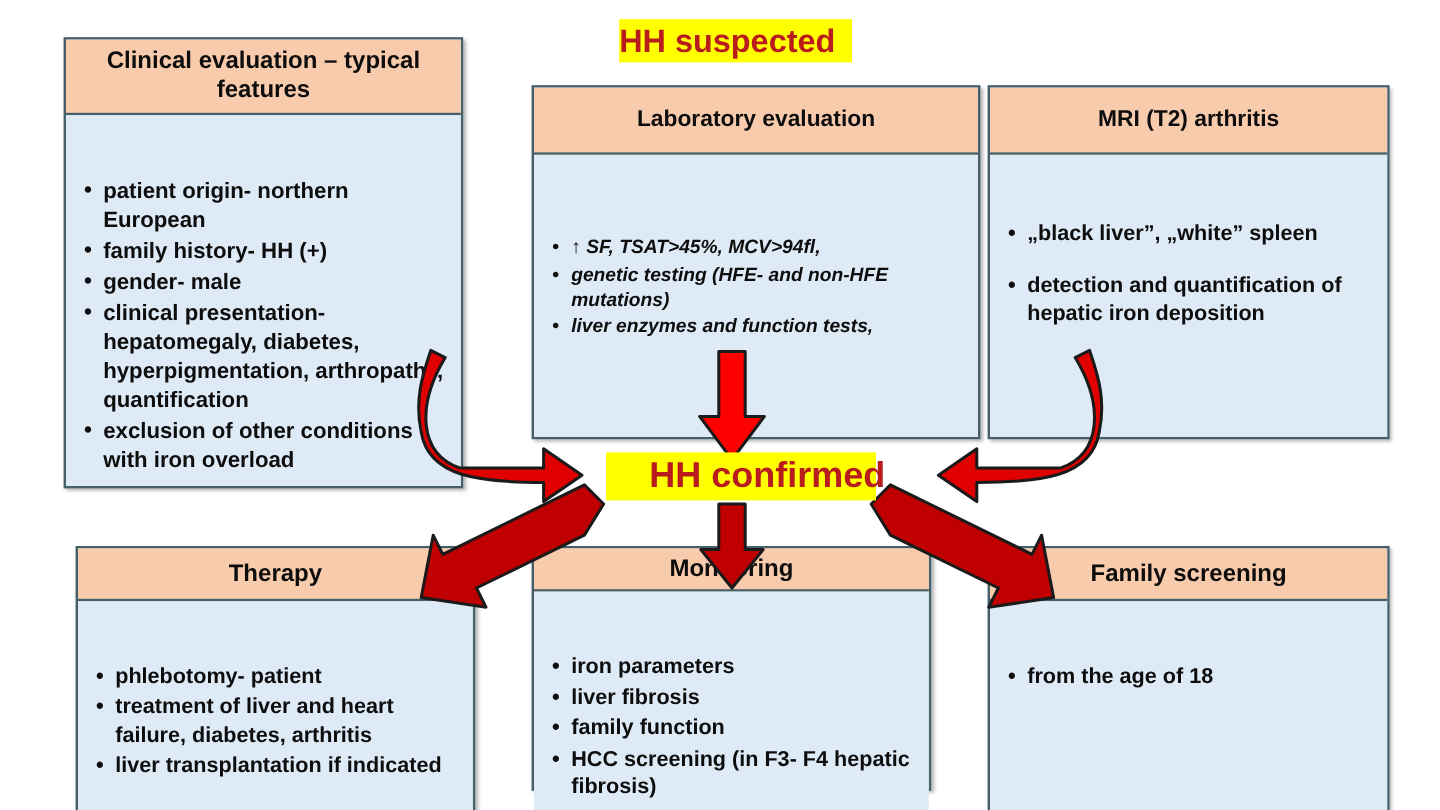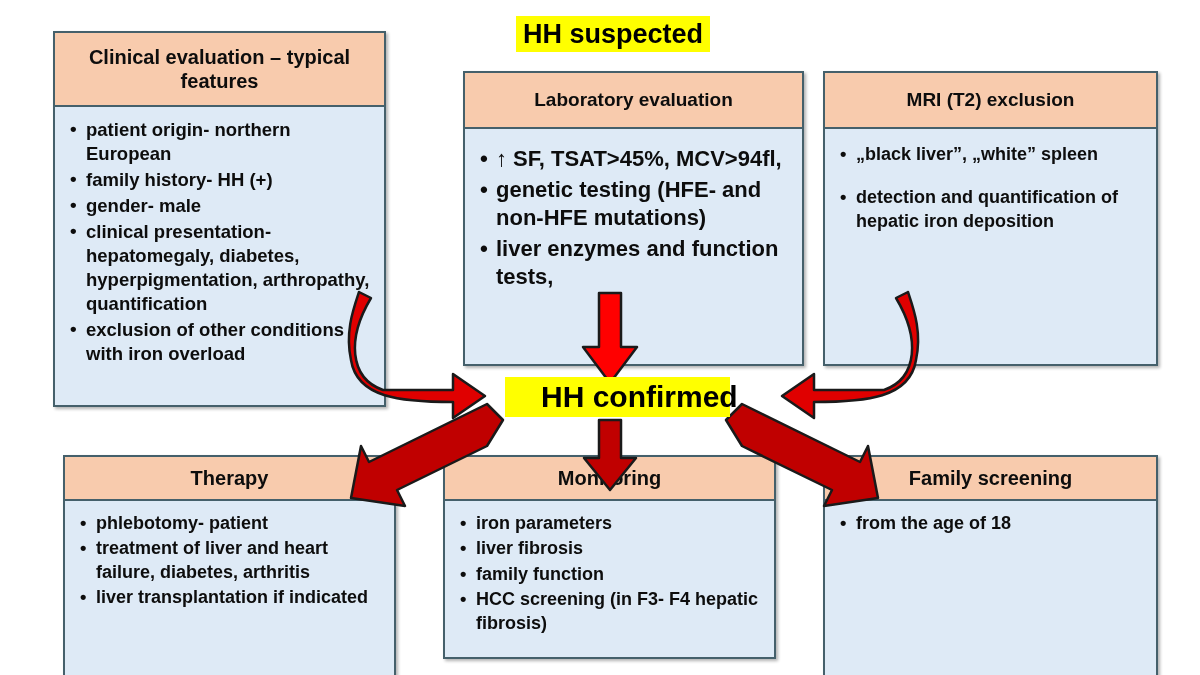--- a/index.html
+++ b/index.html
@@ -30,21 +30,21 @@
     align-items: center;
     justify-content: center;
     line-height: 1.22;
     padding: 5px 6px;
   }
   .box-body {
     flex: 1;
     background: #deeaf6;
     padding: 10px 12px 8px 14px;
   }
-  .bullets { list-style: none; }
+  .bullets { list-style: none; margin-top: 40px; }
   .bullets li {
     position: relative;
     color: #0d0d0d;
     font-weight: bold;
     line-height: 1.30;
     padding-left: 17px;
     margin-bottom: 2px;
   }
   .bullets li::before {
     content: "\2022";
@@ -53,42 +53,42 @@
     top: -1px;
     font-size: 1.02em;
   }
   .bullets li.gap { margin-bottom: 20px; }
 
   
   #box-clinical { left: 53px;  top: 31px;  width: 333px; height: 376px; }
   #box-clinical .box-header { height: 74px; font-size: 20px; }
   #box-clinical .box-body   { font-size: 18.5px; padding-top: 11px; }
 
-  #box-lab      { left: 463px; top: 71px;  width: 341px; height: 295px; }
+  #box-lab      { left: 443px; top: 71px;  width: 374px; height: 295px; }
   #box-lab .box-header { height: 56px; font-size: 19px; }
-  #box-lab .box-body   { font-size: 22px; padding-top: 16px; }
+  #box-lab .box-body   { font-size: 16px; padding-top: 28px; font-style: italic; }
 
   #box-mri      { left: 823px; top: 71px;  width: 335px; height: 295px; }
   #box-mri .box-header { height: 56px; font-size: 19px; }
   #box-mri .box-body   { font-size: 18px; padding-top: 14px; }
 
   
   #box-therapy  { left: 63px;  top: 455px; width: 333px; height: 240px; }
   #box-monitor  { left: 443px; top: 455px; width: 333px; height: 204px; }
   #box-family   { left: 823px; top: 455px; width: 335px; height: 253px; }
   .bottom .box-header { height: 44px; font-size: 20px; }
   .bottom .box-body   { font-size: 18px; padding-top: 11px; }
 
   
   .hl {
     position: absolute;
     background: #ffff00;
-    color: #000000;
+    color: #b91c1c;
     font-weight: bold;
-    text-align: center;
+    text-align: left;
     white-space: nowrap;
     z-index: 6;
   }
   #hl-suspected { left: 516px; top: 16px;  width: 194px; height: 36px;
                   font-size: 27px; line-height: 36px; }
   #hl-confirmed { left: 505px; top: 377px; width: 225px; height: 40px;
                   font-size: 30px; line-height: 40px; padding-left: 36px; }
 
   
   .arrow { position: absolute; z-index: 4; }
@@ -125,21 +125,21 @@
     <div class="box-body">
       <ul class="bullets">
         <li>↑ SF, TSAT&gt;45%, MCV&gt;94fl,</li>
         <li>genetic testing (HFE- and non-HFE mutations)</li>
         <li>liver enzymes and function tests,</li>
       </ul>
     </div>
   </div>
 
   <div class="box" id="box-mri">
-    <div class="box-header">MRI (T2) exclusion</div>
+    <div class="box-header">MRI (T2) arthritis</div>
     <div class="box-body">
       <ul class="bullets">
         <li class="gap">„black liver”, „white” spleen</li>
         <li>detection and quantification of hepatic iron deposition</li>
       </ul>
     </div>
   </div>
 
   <div class="arrow" id="arrow-curve-left">
     <svg viewBox="0 0 180 125" width="180" height="125">

